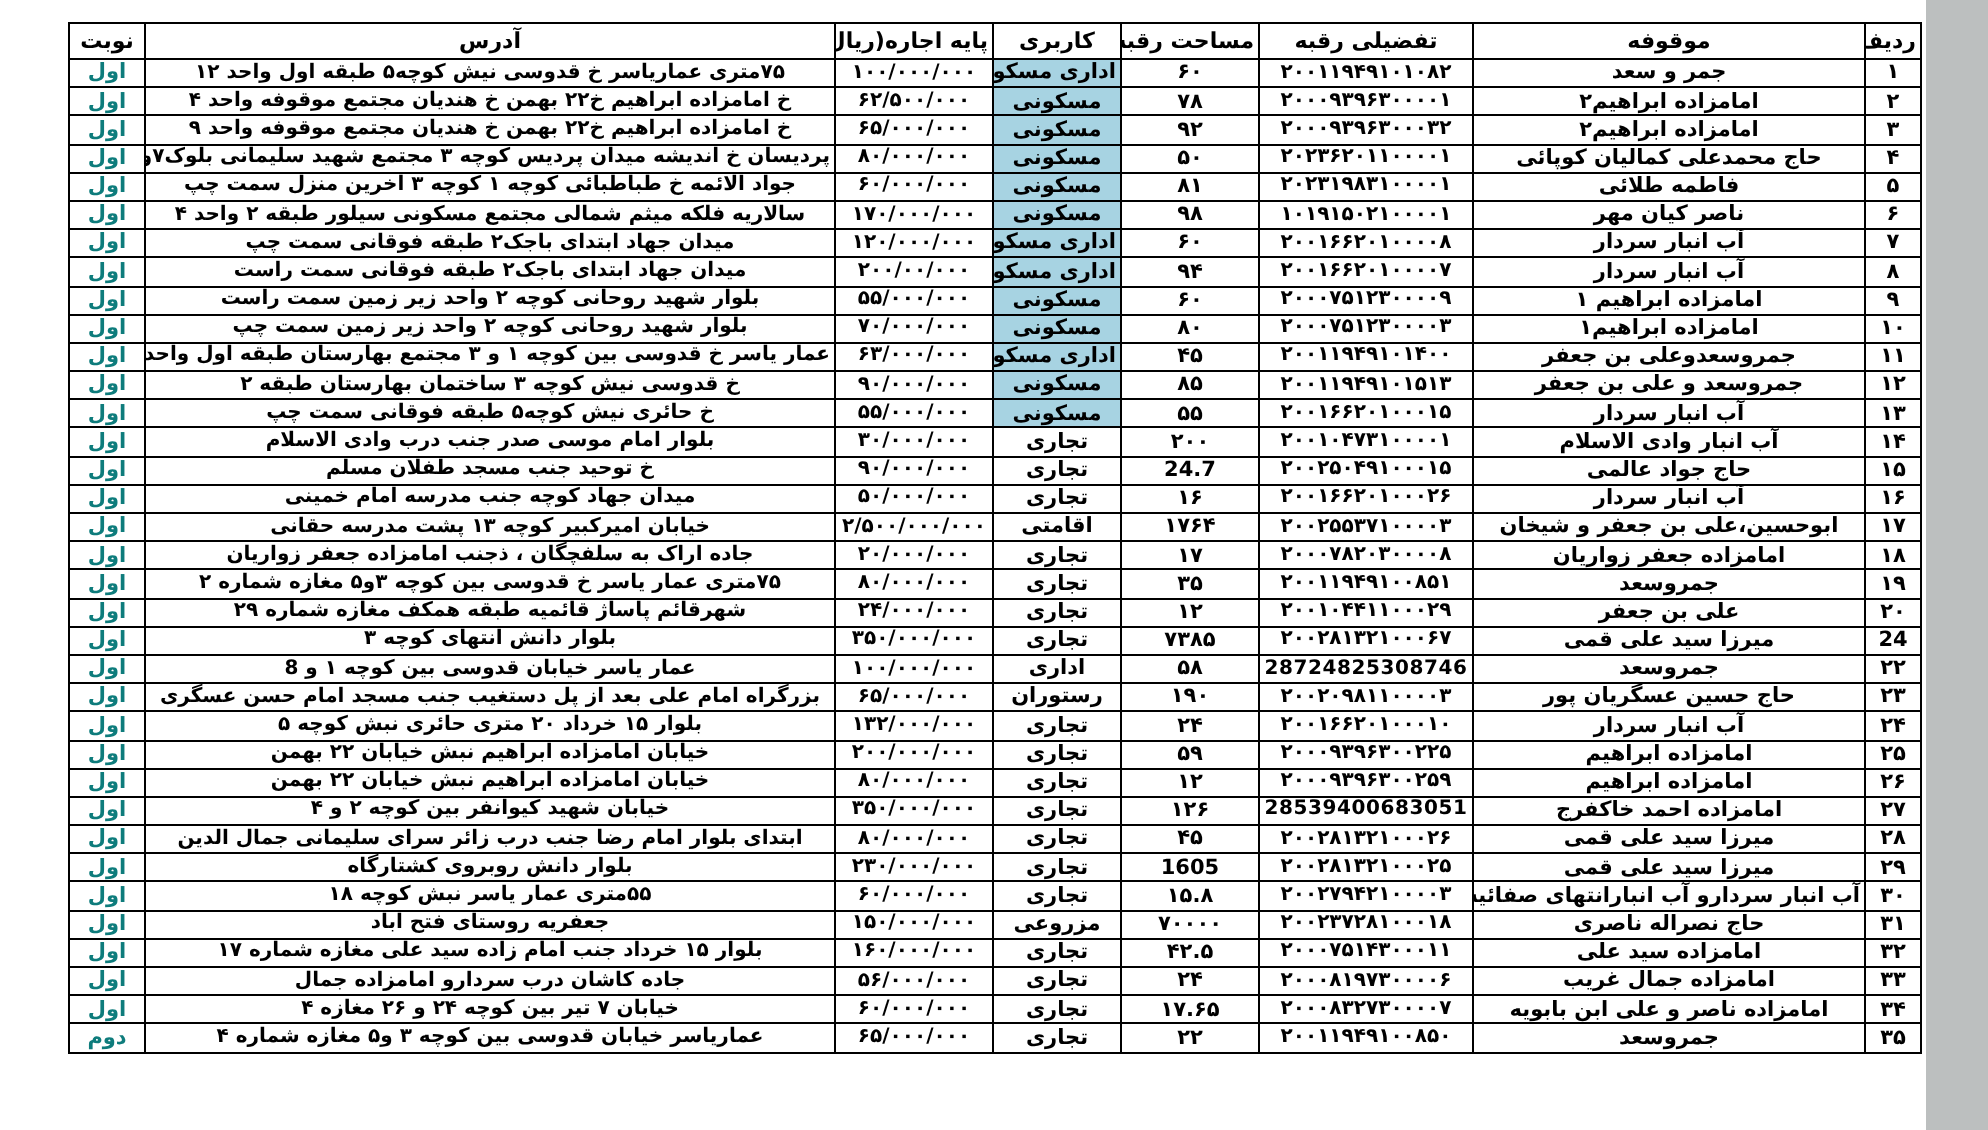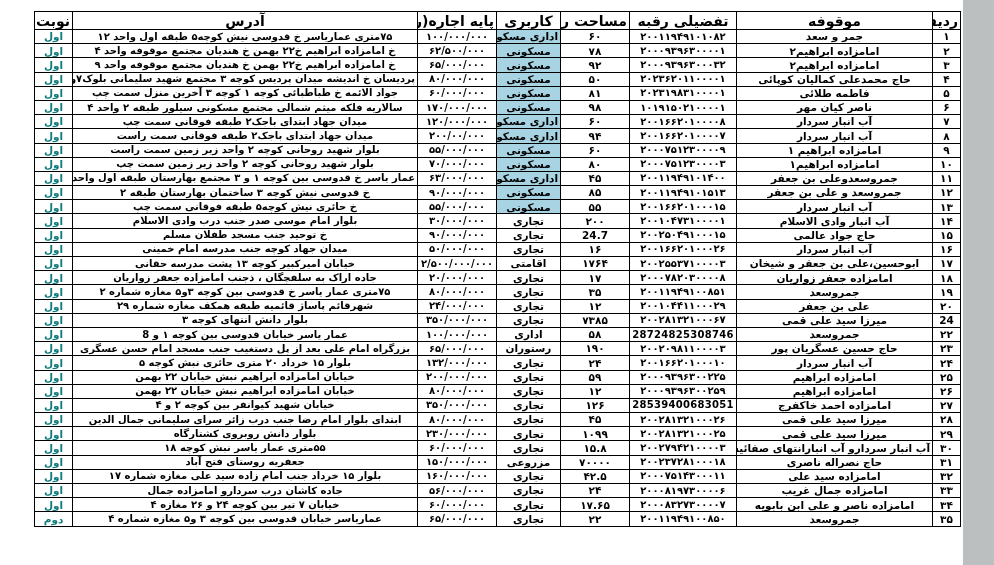--- a/index.html
+++ b/index.html
@@ -21,21 +21,21 @@
     position:absolute;top:11px;right:33px;width:926px;
     border-collapse:collapse;table-layout:fixed;
     direction:rtl;
   }
   th,td{
     border:1px solid var(--border);
     font-weight:bold;text-align:center;vertical-align:middle;
     padding:0 2px;overflow:hidden;white-space:nowrap;
     color:#000;
   }
-  th{font-size:14px;height:18px;}
+  th{font-size:11px;height:18px;}
   td{font-size:10.5px;height:14.2px;line-height:1;}
   td.col-address{font-size:10px;}
   td.col-paye{font-size:10px;letter-spacing:0.2px;}
   td.col-tafzili{font-size:10px;letter-spacing:0.3px;}
   td.col-nowbat{color:var(--nowbat);}
   td.hl{background:var(--hl);}
   
   col.c-radif{width:28px;}
   col.c-mowqufe{width:196px;}
   col.c-tafzili{width:107px;}
@@ -352,21 +352,21 @@
           <td class="col-masahat">۴۵</td>
           <td class="col-karbari">تجاری</td>
           <td class="col-paye">۸۰/۰۰۰/۰۰۰</td>
           <td class="col-address">ابتدای بلوار امام رضا جنب درب زائر سرای سلیمانی جمال الدین</td>
           <td class="col-nowbat">اول</td>
         </tr>
         <tr>
           <td class="col-radif">۲۹</td>
           <td class="col-mowqufe">میرزا سید علی قمی</td>
           <td class="col-tafzili">۲۰۰۲۸۱۳۲۱۰۰۰۲۵</td>
-          <td class="col-masahat">۱۰۹۹</td>
+          <td class="col-masahat">1605</td>
           <td class="col-karbari">تجاری</td>
           <td class="col-paye">۲۳۰/۰۰۰/۰۰۰</td>
           <td class="col-address">بلوار دانش روبروی کشتارگاه</td>
           <td class="col-nowbat">اول</td>
         </tr>
         <tr>
           <td class="col-radif">۳۰</td>
           <td class="col-mowqufe">آب انبار سردارو آب انبارانتهای صفائیه</td>
           <td class="col-tafzili">۲۰۰۲۷۹۴۲۱۰۰۰۰۳</td>
           <td class="col-masahat">۱۵.۸</td>

